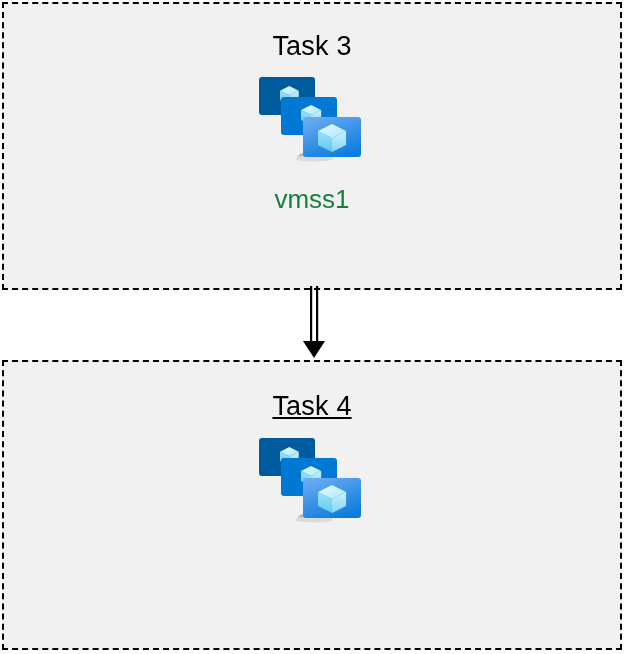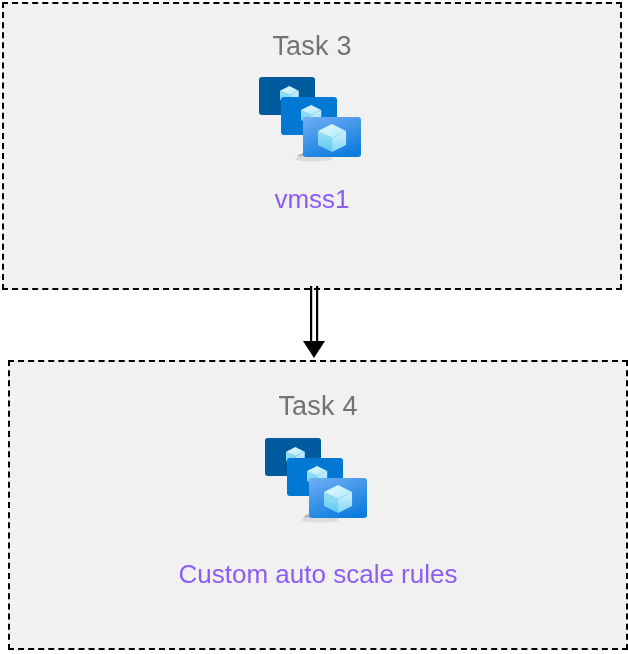--- a/index.html
+++ b/index.html
@@ -33,47 +33,48 @@
     flex-direction: column;
     align-items: center;
   }
   .task-box.top {
     left: 2px;
     top: 2px;
     width: 620px;
     height: 288px;
   }
   .task-box.bottom {
-    left: 8px;
+    left: 2px;
     top: 360px;
     width: 620px;
     height: 290px;
+    text-decoration: underline;
   }
 
   .task-title {
-    color: #737373;
+    color: #000000;
     font-size: 27px;
     line-height: 1;
     letter-spacing: 0.2px;
     white-space: nowrap;
   }
   .task-box.top .task-title { margin-top: 29px; }
   .task-box.bottom .task-title { margin-top: 31px; }
 
   .icon-wrap {
     position: relative;
     width: 112px;
     height: 98px;
   }
   .task-box.top .icon-wrap { margin-top: 11px; }
   .task-box.bottom .icon-wrap { margin-top: 12px; }
 
   .caption {
     text-align: center;
-    color: #8b5cf6;
+    color: #15803d;
     font-size: 26px;
     line-height: 31px;
     white-space: nowrap;
   }
   .task-box.top .caption { margin-top: 15px; }
   .task-box.bottom .caption { margin-top: 29px; }
 
   
   .connector {
     position: absolute;
@@ -206,18 +207,15 @@
 
         <rect x="47" y="46" width="58" height="40" rx="3" fill="url(#frontScreenB)"></rect>
         <g transform="translate(62,53) scale(0.78)">
           <polygon points="18,0 36,9 18,18 0,9" fill="url(#cubeTopB)"></polygon>
           <polygon points="0,9 18,18 18,36 0,27" fill="url(#cubeLeftB)"></polygon>
           <polygon points="36,9 18,18 18,36 36,27" fill="url(#cubeRightB)"></polygon>
         </g>
       </svg>
     </div>
 
-    <div class="caption">
-      <div>Custom auto scale rules</div>
-    </div>
   </div>
 
 </div>
 
 </body></html>

